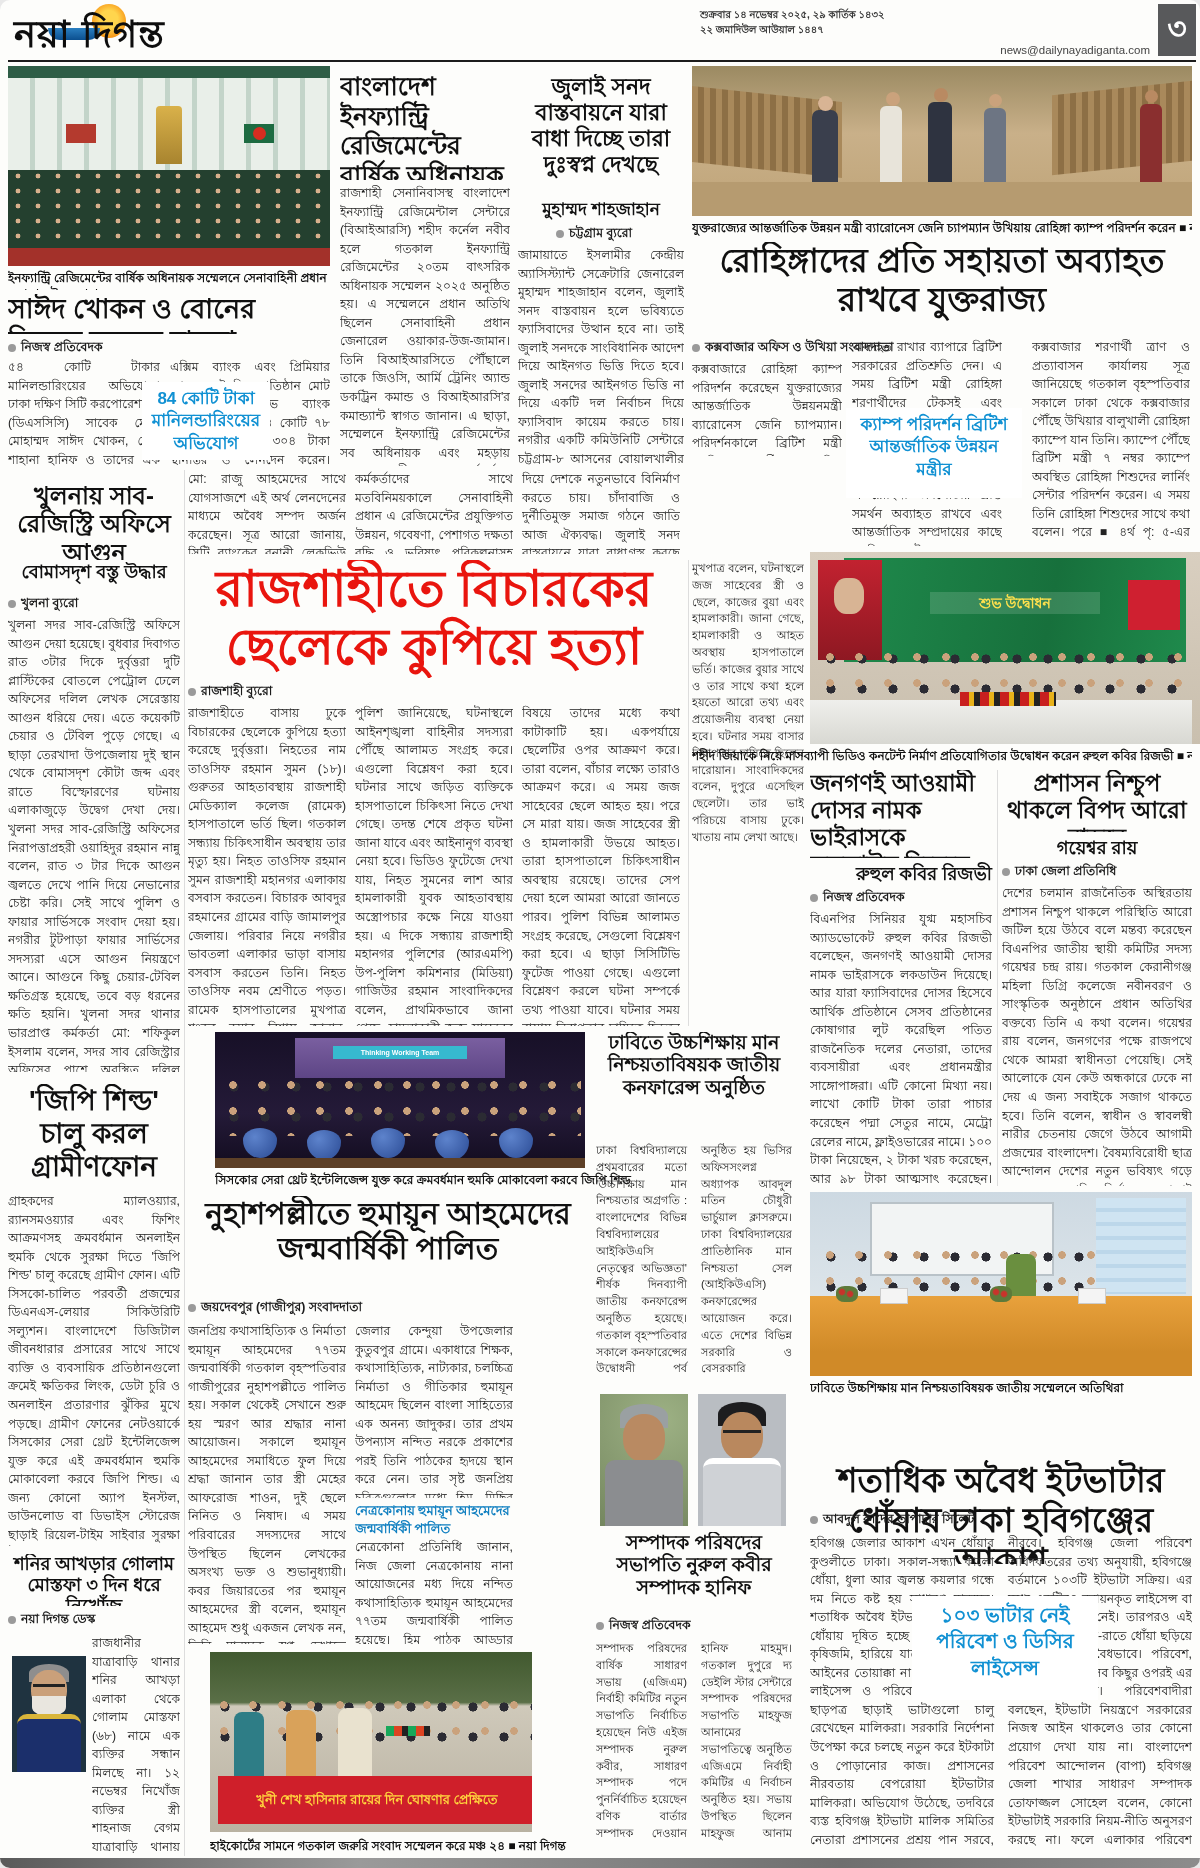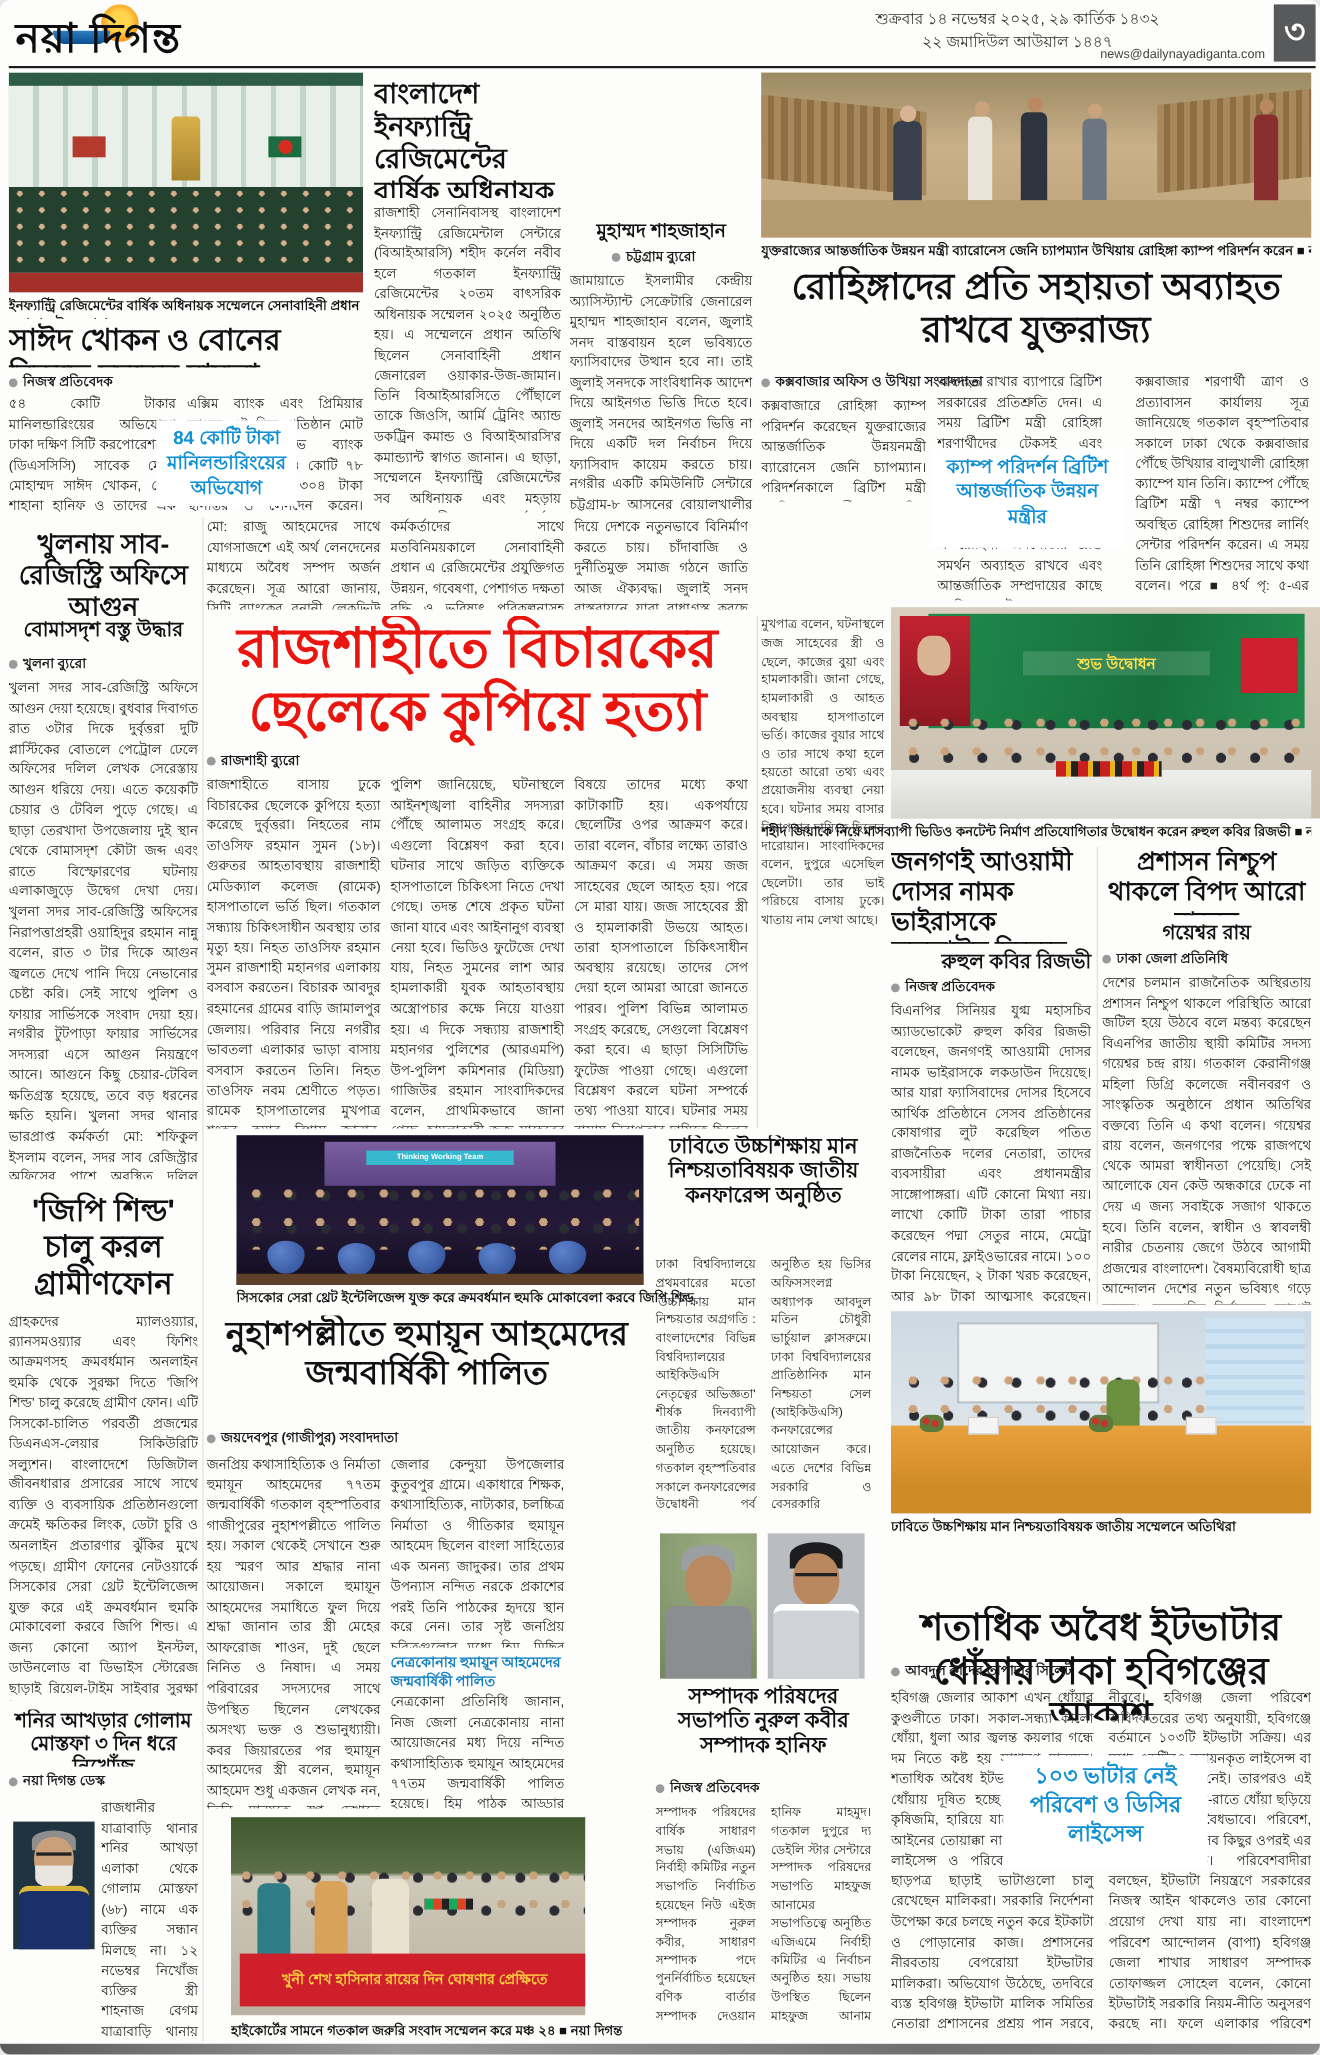--- a/index.html
+++ b/index.html
@@ -16,21 +16,21 @@
   .caption{font-size:12px;font-weight:700;line-height:1.35;color:#111;overflow:hidden;}
   .pull{background:#fff;color:#1191d3;font-weight:800;text-align:center;line-height:1.32;padding:6px 4px;}
   .lead-red{font-size:50px;font-weight:800;color:#e9150e;text-align:center;line-height:1.16;}
   .speaker{font-weight:800;color:#111;}
   .subhead-blue{color:#0f7fc0;font-weight:800;font-size:13px;line-height:1.35;}
   .vrule{position:absolute;width:1px;background:#ddd;}
   .photo{position:absolute;overflow:hidden;background:#ccc;}
   .fig{position:absolute;}
   .head-dot{position:absolute;border-radius:50%;}
   
-  .m-dates{font-size:14px;font-weight:400;color:#333;text-align:center;line-height:1.5;}
+  .m-dates{font-size:10px;font-weight:700;color:#333;text-align:left;line-height:1.5;}
   .m-email{font-size:11.5px;color:#444;text-align:right;}
   .pagebox{background:#58595b;color:#fff;font-weight:800;font-size:30px;display:flex;align-items:center;justify-content:center;}
   .logo-text{font-size:37px;font-weight:900;color:#0d0d0d;letter-spacing:1px;line-height:1;}
   .sun{position:absolute;width:34px;height:34px;border-radius:50%;
        background:radial-gradient(circle at 50% 45%,#ffd54d 0 35%,#f89b1c 70%,#ef6c13 100%);}
   .wave{position:absolute;width:52px;height:12px;border-radius:0 0 26px 26px;
         background:linear-gradient(#2a7fc1,#0b4f8f);}
   
   .portrait{position:absolute;overflow:hidden;}
   .p-face{position:absolute;left:50%;transform:translateX(-50%);border-radius:46%;}
@@ -83,20 +83,21 @@
     <span class="dot"></span>
       <span>নিজস্ব প্রতিবেদক</span>
   </div>
   <div class="abs body-txt" style="left:8px;top:358px;width:152px;height:108px;">৫৪ কোটি টাকার মানিলন্ডারিংয়ের অভিযোগে ঢাকা দক্ষিণ সিটি করপোরেশনের (ডিএসসিসি) সাবেক মেয়র মোহাম্মদ সাঈদ খোকন, বোন শাহানা হানিফ ও তাদের এক কর্মচারীর বিরুদ্ধে মামলা দায়ের করেছে দুর্নীতি দমন কমিশন (দুদক)। গতকাল এই মামলা করা হয়েছে বলে জানিয়েছেন দুদকের মহাপরিচালক আক্তার হোসেন। দুদকের এজাহারে বলা হয়েছে, শাহানা হানিফ ও সাঈদ খোকন 'সাইদ খোকন প্রোপার্টিজ লিমিটেড'-এর বিভিন্ন ব্যাংক হিসাব ব্যবহার করে লেনদেনের মাধ্যমে লেয়ারিং প্রক্রিয়ায় অবৈধ অর্থ ছদ্মবৃত করেন। সিটি ব্যাংক,</div>
   <div class="abs body-txt" style="left:170px;top:358px;width:160px;height:108px;">এক্সিম ব্যাংক এবং প্রিমিয়ার ব্যাংকে এই তিন প্রতিষ্ঠান মোট সাতটি অপারেটিভ ব্যাংক হিসাবের মাধ্যমে ৫৪ কোটি ৭৮ লাখ ৯৪ হাজার ৩০৪ টাকা স্থানান্তর ও লেনদেন করেন। শাহানা হানিফ ব্যাংক হিসাব খোলার সময় নিজের পেশা, আয় এবং পরিচয় সম্পর্কে বিভ্রান্তিকর ও মিথ্যা তথ্য দিয়েছেন। সাঈদ খোকন, যিনি দায়িত্বে ছিলেন। তারা</div>
   <div class="abs pull" style="left:142px;top:382px;width:120px;height:66px;font-size:17px;">84 কোটি টাকা মানিলন্ডারিংয়ের অভিযোগ</div>
 
   <div class="abs hl" style="left:340px;top:72px;width:170px;height:108px;font-size:25px;overflow:hidden;">বাংলাদেশ ইনফ্যান্ট্রি রেজিমেন্টের বার্ষিক অধিনায়ক সম্মেলন</div>
   <div class="abs body-txt" style="left:340px;top:184px;width:170px;height:282px;">রাজশাহী সেনানিবাসস্থ বাংলাদেশ ইনফ্যান্ট্রি রেজিমেন্টাল সেন্টারে (বিআইআরসি) শহীদ কর্নেল নবীব হলে গতকাল ইনফ্যান্ট্রি রেজিমেন্টের ২০তম বাৎসরিক অধিনায়ক সম্মেলন ২০২৫ অনুষ্ঠিত হয়। এ সম্মেলনে প্রধান অতিথি ছিলেন সেনাবাহিনী প্রধান জেনারেল ওয়াকার-উজ-জামান। তিনি বিআইআরসিতে পৌঁছালে তাকে জিওসি, আর্মি ট্রেনিং অ্যান্ড ডকট্রিন কমান্ড ও বিআইআরসি'র কমান্ড্যান্ট স্বাগত জানান। এ ছাড়া, সম্মেলনে ইনফ্যান্ট্রি রেজিমেন্টের সব অধিনায়ক এবং মহড়ায় অংশগ্রহণকারী সেনাকর্মকর্তারা উপস্থিত ছিলেন।</div>
 
+  <div class="abs hl hl-c" style="left:518px;top:74px;width:166px;height:120px;font-size:22px;overflow:hidden;">জুলাই সনদ বাস্তবায়নে যারা বাধা দিচ্ছে তারা দুঃস্বপ্ন দেখছে</div>
   <div class="abs hl-c speaker" style="position:absolute;left:518px;top:196px;width:166px;font-size:17px;text-align:center;">মুহাম্মদ শাহজাহান</div>
   <div class="abs byline" style="left:556px;top:224px;width:130px;">
     <span class="dot"></span>
       <span>চট্টগ্রাম ব্যুরো</span>
   </div>
   <div class="abs body-txt" style="left:518px;top:246px;width:166px;height:220px;">জামায়াতে ইসলামীর কেন্দ্রীয় অ্যাসিস্ট্যান্ট সেক্রেটারি জেনারেল মুহাম্মদ শাহজাহান বলেন, জুলাই সনদ বাস্তবায়ন হলে ভবিষ্যতে ফ্যাসিবাদের উত্থান হবে না। তাই জুলাই সনদকে সাংবিধানিক আদেশ দিয়ে আইনগত ভিত্তি দিতে হবে। জুলাই সনদের আইনগত ভিত্তি না দিয়ে একটি দল নির্বাচন দিয়ে ফ্যাসিবাদ কায়েম করতে চায়। নগরীর একটি কমিউনিটি সেন্টারে চট্টগ্রাম-৮ আসনের বোয়ালখালীর শহরে অবস্থানরত ভোটারদের নিয়ে অনুষ্ঠিত নির্বাচনী সমাবেশে প্রধান অতিথির বক্তব্যে তিনি এসব কথা বলেন। উপজেলা আমির ডা: খোরশেদ আলমের সভাপতিত্বে অনুষ্ঠিত সমাবেশে চট্টগ্রাম-৮ আসনের জামায়াত মনোনীত প্রার্থী মানবিক চিকিৎসক ডা: আবু নাসের। মুহাম্মদ শাহজাহান বলেন, ছাত্রসমাজ ন্যায়ের পক্ষে অপরাজনীতির বিরুদ্ধে জেগে উঠেছে তেমনি ছাত্রজনতা সংসদ জামায়াতে ইসলামীকে রায় দেবে।</div>
 
   <div class="photo" style="left:692px;top:66px;width:500px;height:150px;background:linear-gradient(#9b8a62,#c9b089 45%,#bfa478);">
     <div class="fig fence" style="left:0;top:28px;width:150px;height:76px;transform:skewY(6deg);"></div>
     <div class="fig fence" style="left:360px;top:22px;width:140px;height:80px;transform:skewY(-6deg);"></div>

